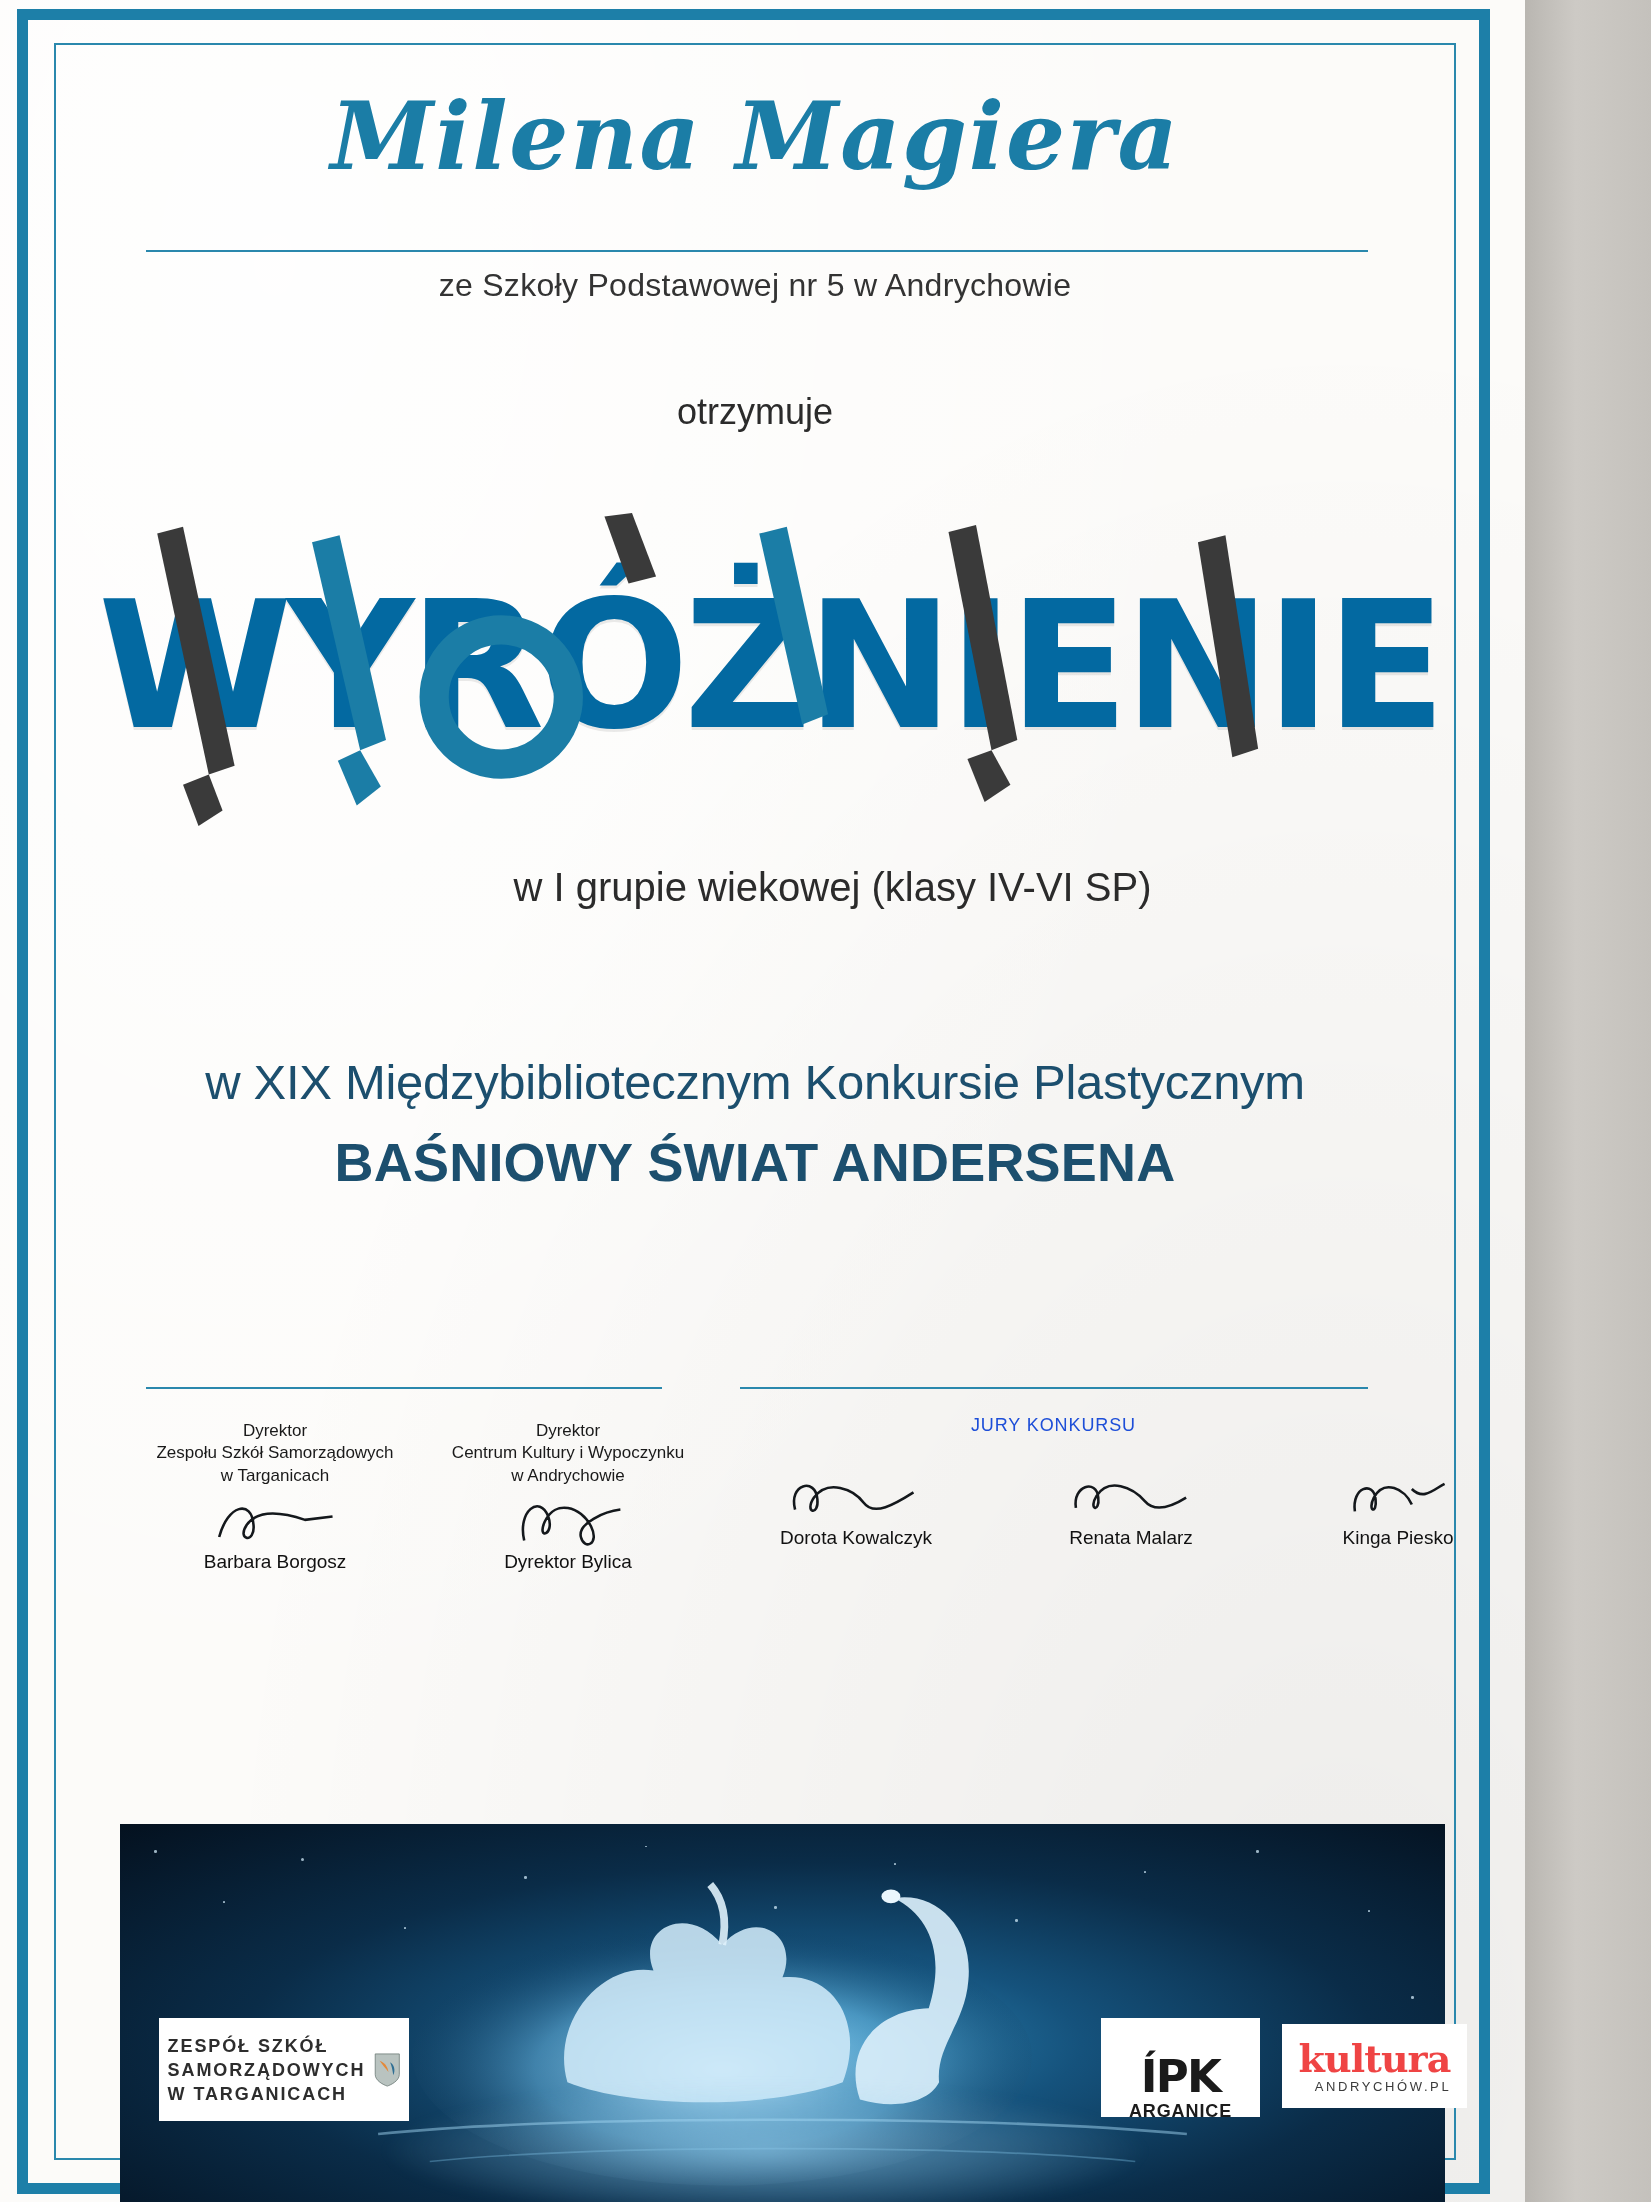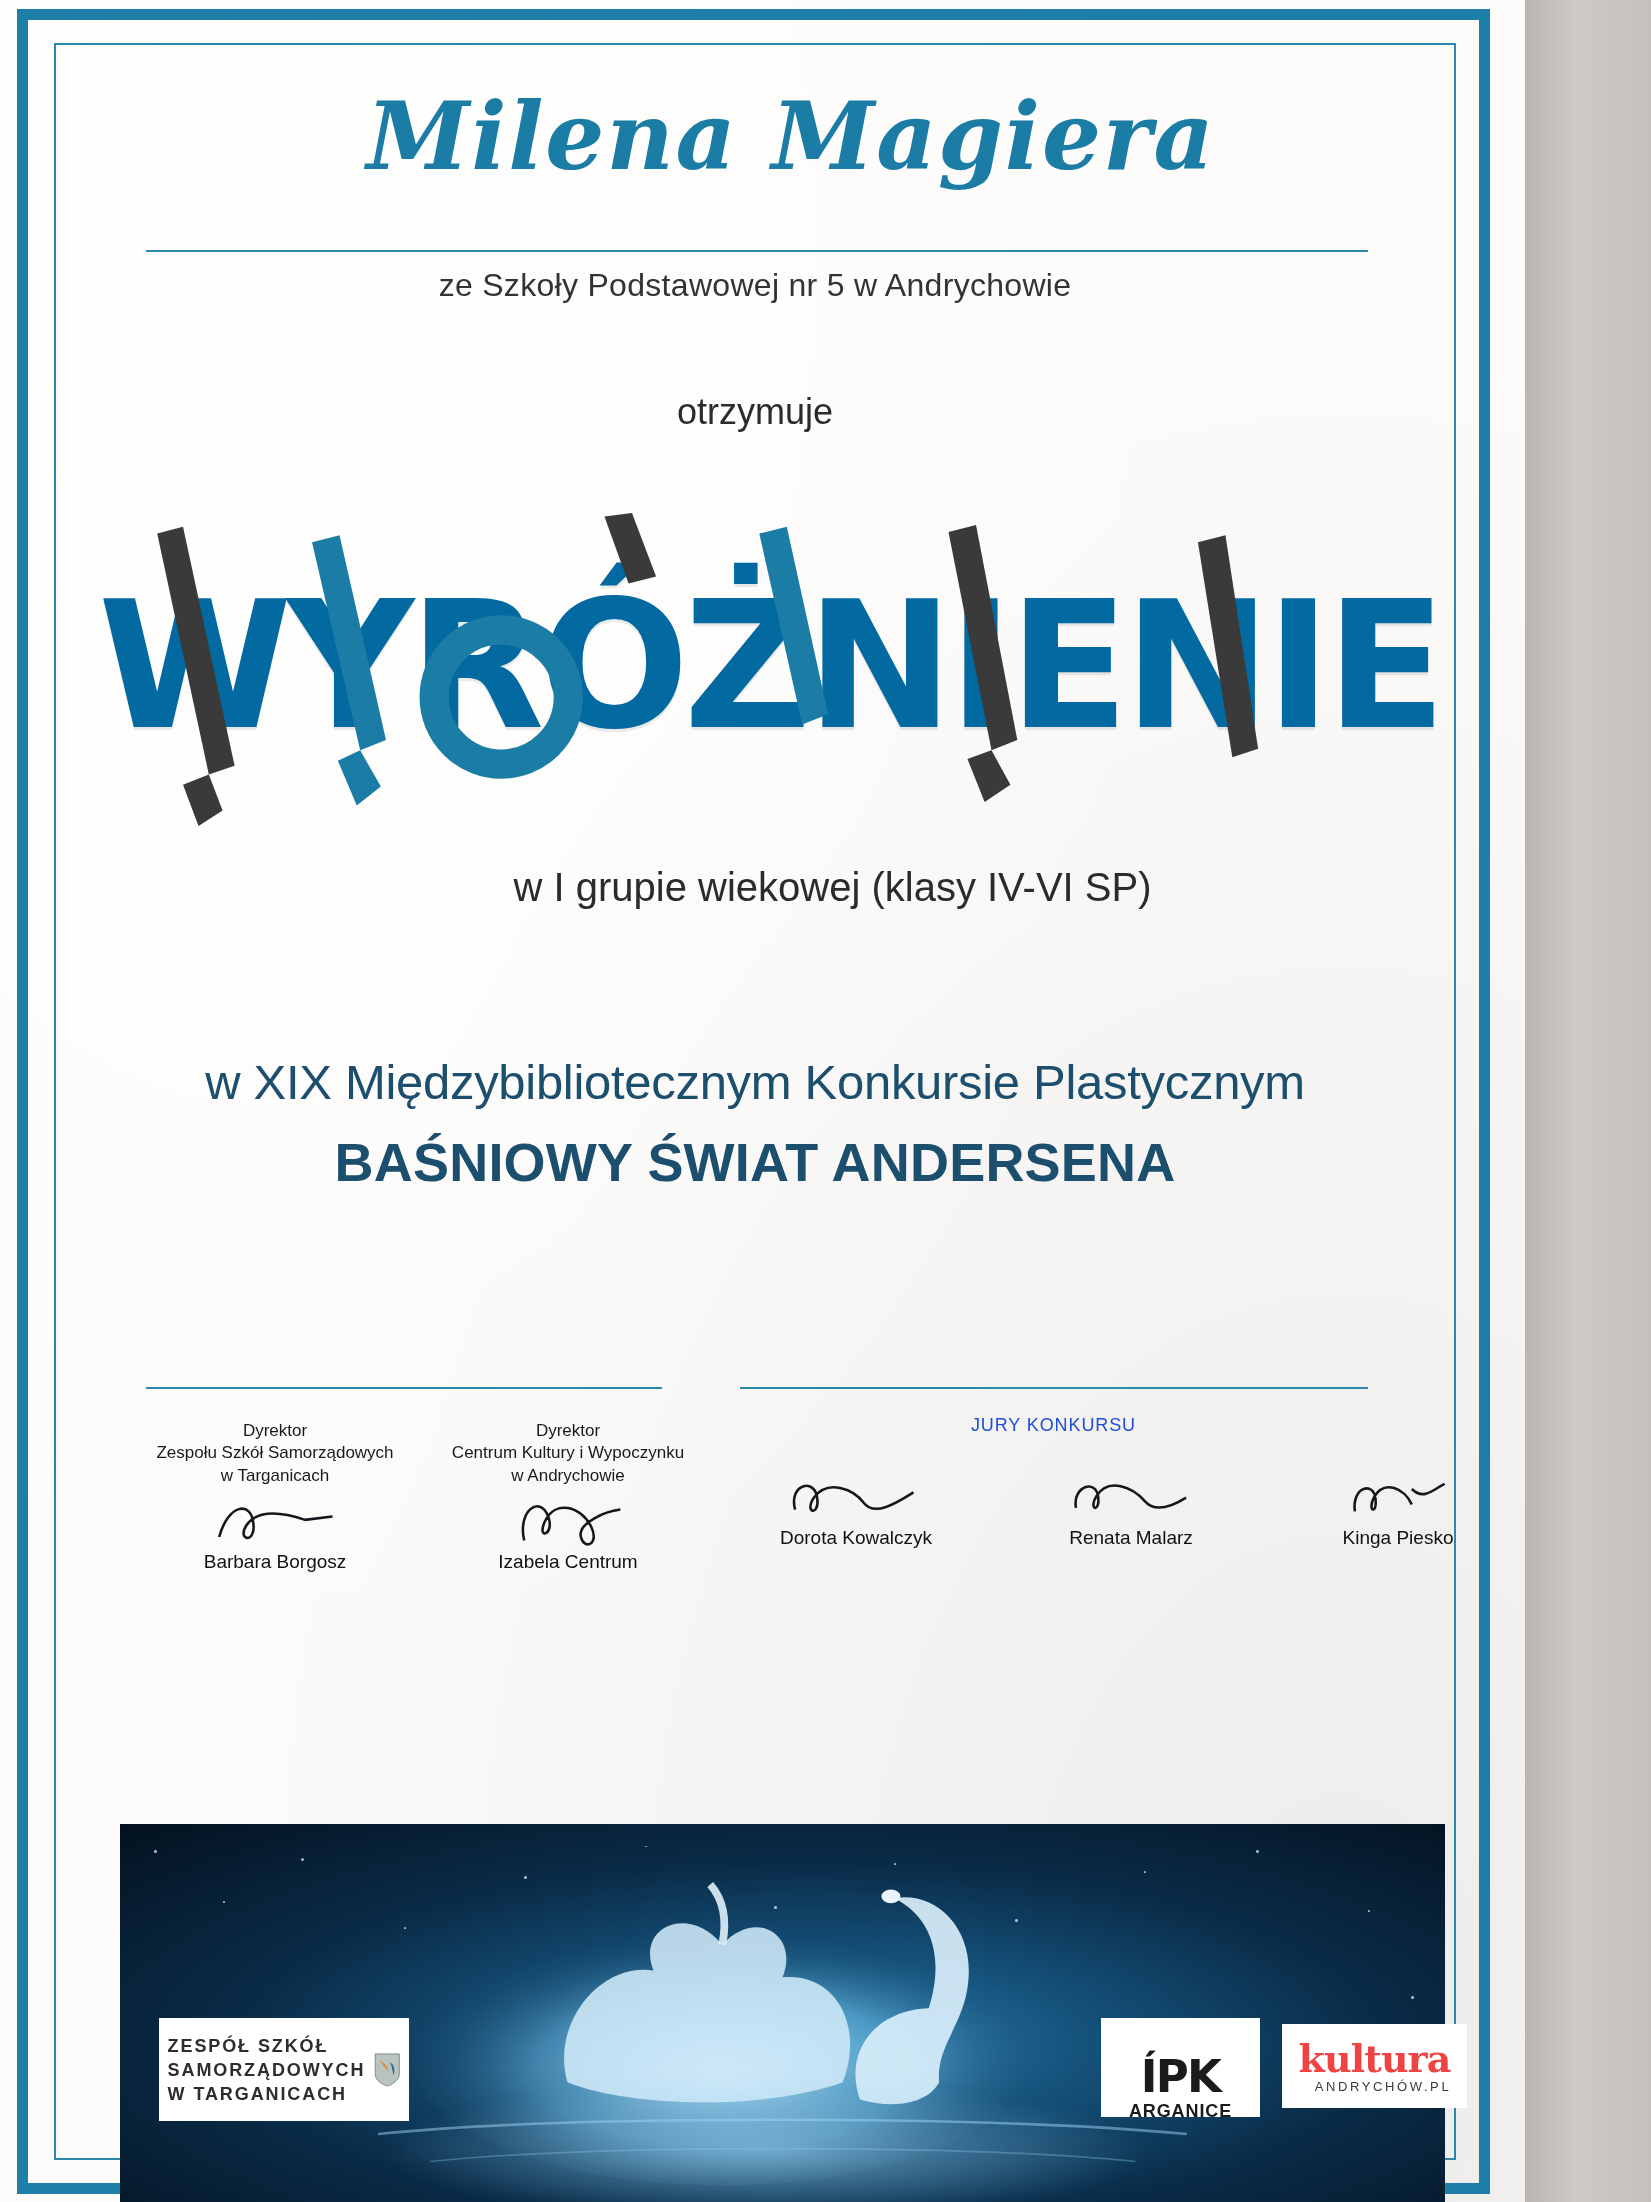--- a/index.html
+++ b/index.html
@@ -69,21 +69,20 @@
     top: 82px;
     width: 1402px;
     text-align: center;
     font-family: "DejaVu Serif", serif;
     font-style: italic;
     font-weight: bold;
     font-size: 93px;
     letter-spacing: 1.7px;
     color: #1b7da6;
     white-space: nowrap;
-    margin-left: 36px;
   }
   .rule-under-name {
     position: absolute;
     left: 146px;
     top: 250px;
     width: 1222px;
     height: 1.7px;
     background: #2a88ad;
   }
   .school {
@@ -397,21 +396,21 @@
 
     <div class="sig-block" style="left:426px; top:1420px; width:284px;">
       <div class="sig-role">Dyrektor
 Centrum Kultury i Wypoczynku
 w Andrychowie</div>
       <div class="sig-scribble">
         <svg width="146" height="64" viewBox="0 0 170 74" xmlns="http://www.w3.org/2000/svg">
           <path d="M34 62 C26 28, 52 8, 62 34 C70 56, 48 62, 58 40 C70 14, 100 22, 112 46 C122 66, 104 74, 100 58 C96 42, 128 28, 146 26" fill="none" stroke="#14181c" stroke-width="3"></path>
         </svg>
       </div>
-      <div class="sig-name">Izabela Centrum</div>
+      <div class="sig-name">Dyrektor Bylica</div>
     </div>
 
     <div class="sig-block" style="left:714px; top:1463px; width:284px;">
       <div class="sig-scribble">
         <svg width="163" height="64" viewBox="0 0 190 74" xmlns="http://www.w3.org/2000/svg">
           <path d="M24 54 C16 24, 48 16, 50 42 C52 62, 34 58, 46 40 C62 18, 92 30, 104 46 C116 62, 140 48, 162 34" fill="none" stroke="#14181c" stroke-width="3"></path>
         </svg>
       </div>
       <div class="sig-name">Dorota Kowalczyk</div>
     </div>

